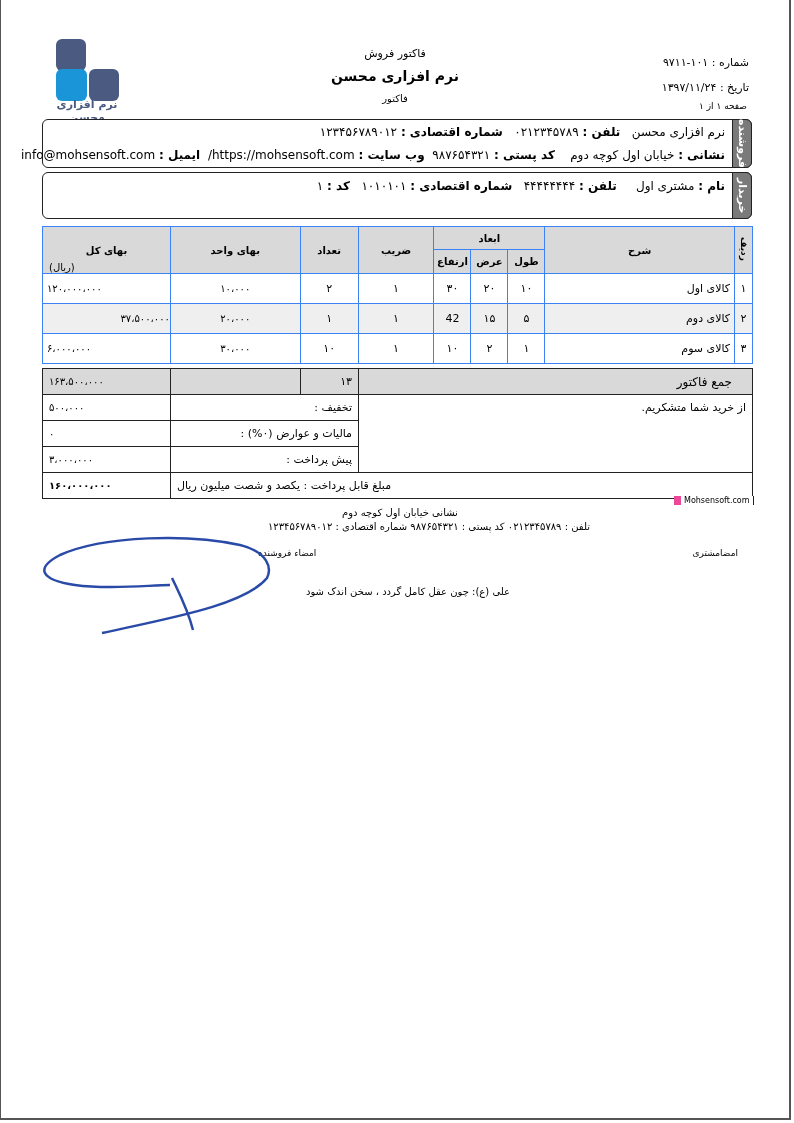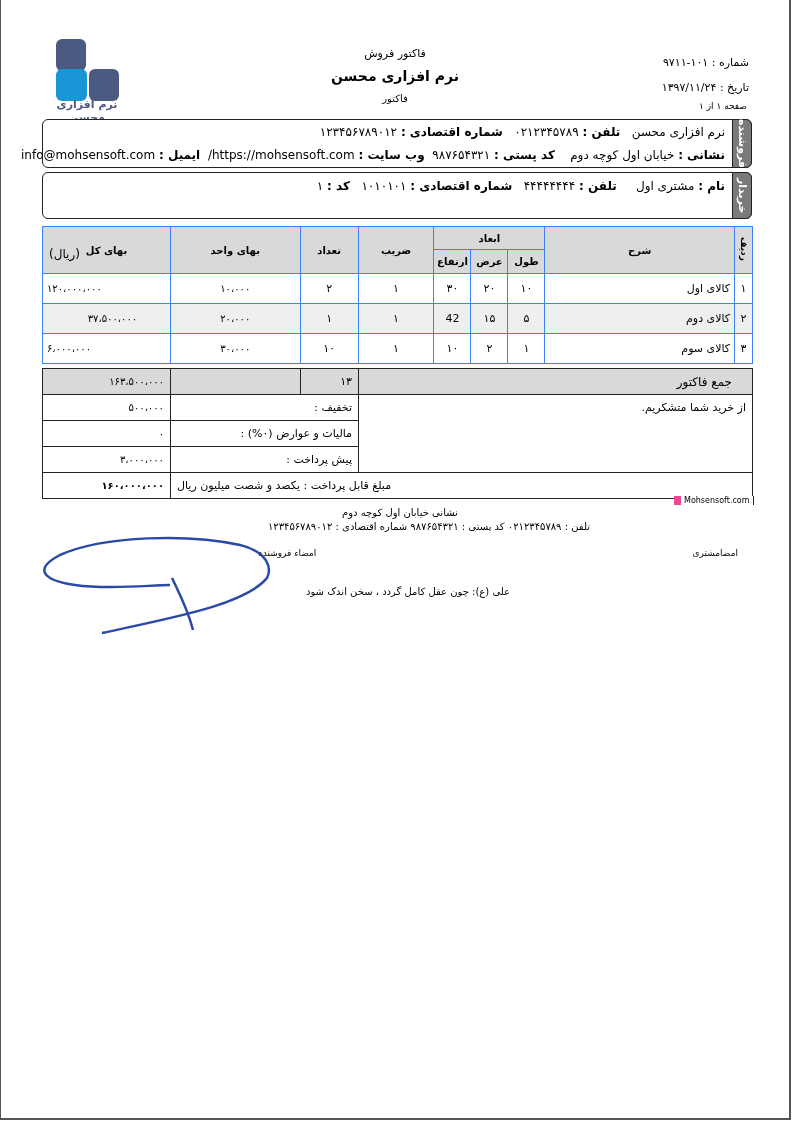--- a/index.html
+++ b/index.html
@@ -18,21 +18,21 @@
   .party-tab { position:absolute; right:-1px; top:-1px; width:20px; background:#7a7a7a; border-radius:0 6px 6px 0; color:#fff; font-weight:bold; font-size:11px; writing-mode:vertical-rl; text-align:center; display:flex; align-items:center; justify-content:center; border:1.5px solid #222; box-sizing:border-box; }
   .party-line { position:absolute; right:26px; white-space:nowrap; font-size:12px; direction:rtl; }
   .lbl { font-weight:bold; }
   
   table.items { position:absolute; left:42px; top:226px; width:711px; border-collapse:collapse; font-size:11px; }
   table.items td, table.items th { border:1px solid #3b82f6; text-align:center; padding:0; }
   table.items th { background:#d9d9d9; font-weight:bold; font-size:10px; }
   .row-alt td { background:#efefef; }
   
   table.tot { position:absolute; left:42px; top:368px; width:711px; border-collapse:collapse; font-size:11px; }
-  table.tot td { border:1px solid #222; padding:0 6px; height:25px;text-align:right; }
+  table.tot td { border:1px solid #222; padding:0 6px; height:25px; }
   .num-left { text-align:left; font-size:10px; }
   .footer-tag { position:absolute; left:674px; top:496px; font-size:8px; background:#fff; padding:0 3px; border-left:7px solid #ec4899; border-right:1px solid #222; }
   .sig svg { position:absolute; left:0; top:0; }
 </style>
 </head>
 <body>
 
 <div class="page-frame"></div>
 
 <div class="abs" style="left:42px;top:38px;width:90px;height:75px;">
@@ -106,21 +106,21 @@
   <tbody>
       <tr style="height:23px;">
     <th rowspan="2"><span style="writing-mode:vertical-rl;font-size:9px;">ردیف</span></th>
     <th rowspan="2">شرح</th>
     <th colspan="3">ابعاد</th>
     <th rowspan="2">ضریب</th>
     <th rowspan="2">تعداد</th>
     <th rowspan="2">بهای واحد</th>
     <th rowspan="2" style="position:relative;">
       <span>بهای کل</span>
-      <span style="position:absolute;left:6px;bottom:12px;font-size:12px;font-weight:normal;">(ریال)</span>
+      <span style="position:absolute;left:6px;bottom:0;font-size:10px;font-weight:normal;">(ریال)</span>
     </th>
   </tr>
   <tr style="height:24px;">
     <th>طول</th>
     <th>عرض</th>
     <th>ارتفاع</th>
   </tr>
   <tr style="height:30px;">
     <td>۱</td>
     <td style="text-align:right;padding-right:4px;">کالای اول</td>
@@ -134,21 +134,21 @@
   </tr>
   <tr class="row-alt" style="height:30px;">
     <td>۲</td>
     <td style="text-align:right;padding-right:4px;">کالای دوم</td>
     <td>۵</td>
     <td>۱۵</td>
     <td>42</td>
     <td>۱</td>
     <td>۱</td>
     <td style="font-size:10px;">۲۰،۰۰۰</td>
-    <td style="text-align:center;padding-left:12px;font-size:10px;">۳۷،۵۰۰،۰۰۰</td>
+    <td style="text-align:right;padding-left:12px;font-size:10px;">۳۷،۵۰۰،۰۰۰</td>
   </tr>
   <tr style="height:30px;">
     <td>۳</td>
     <td style="text-align:right;padding-right:4px;">کالای سوم</td>
     <td>۱</td>
     <td>۲</td>
     <td>۱۰</td>
     <td>۱</td>
     <td>۱۰</td>
     <td style="font-size:10px;">۳۰،۰۰۰</td>

